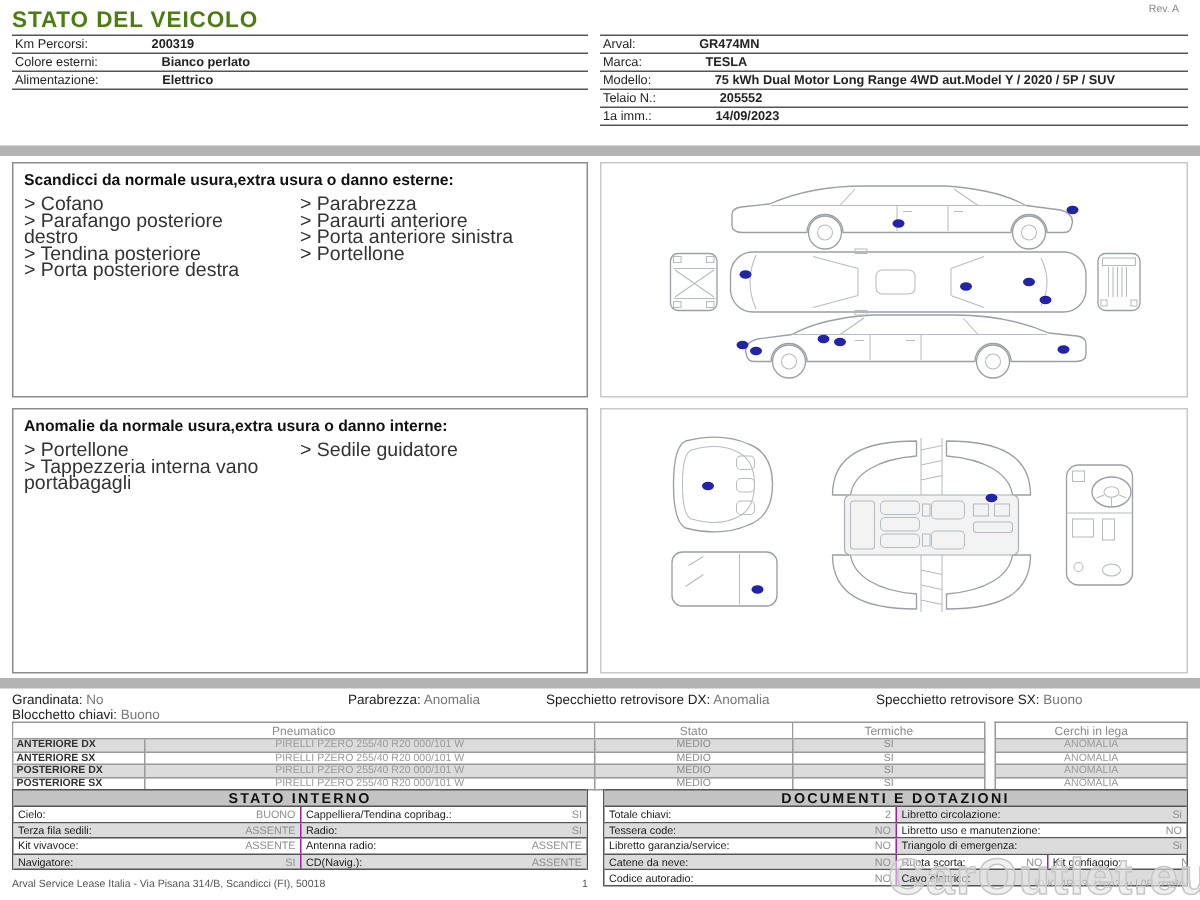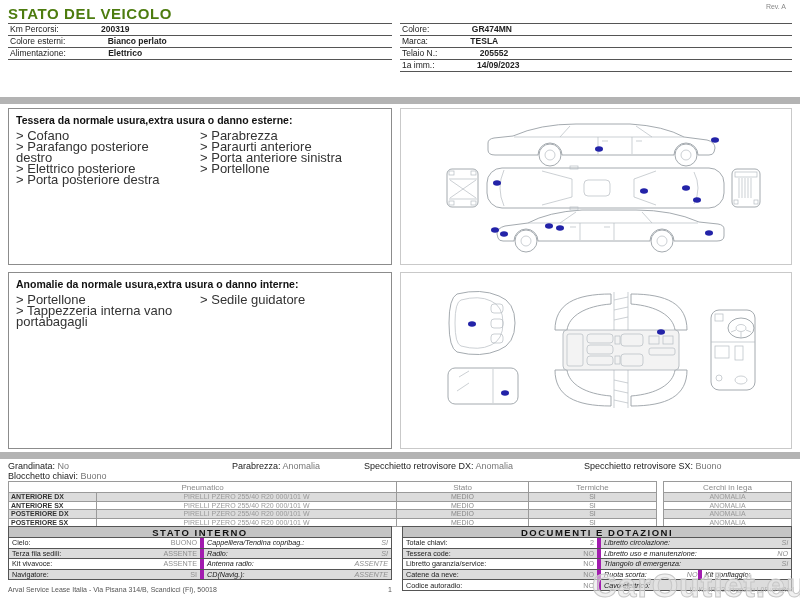--- a/index.html
+++ b/index.html
@@ -63,21 +63,21 @@
 
   .btable { position:absolute; top:526px; border-left:1px solid #555; border-right:1px solid #555; }
   .bt-left  { left:8px;  width:384px; }
   .bt-right { left:402px; width:390px; }
   .bhead { background:#c4c4c4; border:1px solid #555; border-left:none; border-right:none;
            font-size:9.5px; font-weight:bold; letter-spacing:1.5px; text-align:center;
            height:12px; line-height:11px; color:#111; }
   .brow { display:flex; border-bottom:1px solid #555; }
   .bcell { display:flex; justify-content:space-between; align-items:center;
            padding:0 3px; height:9.6px; overflow:hidden;gap:40px; }
-  .bcell + .bcell { border-left:4px solid #a21caf;font-style:italic; }
+  .bcell + .bcell { border-left:1px solid #a21caf; }
   .bl { font-size:7.2px; color:#1a1a1a; white-space:nowrap; }
   .bv { font-size:7.2px; color:#8f8f8f; white-space:nowrap; }
   .c50 { width:50%; } .c26 { width:26%; } .c24 { width:24%; }
   .bt-left .brow:nth-child(odd)  { background:#dcdcdc; }
   .bt-right .brow:nth-child(odd)  .dleft  { background:#dcdcdc; }
   .bt-right .brow:nth-child(even) .dright { background:#dcdcdc; }
 
   .footer { position:absolute; top:586px; left:0; width:800px; font-size:7px; color:#555; }
   .f-left { position:absolute; left:8px; }
   .f-page { position:absolute; left:388px; }
@@ -93,35 +93,36 @@
 
   <div class="rev">Rev. A</div>
   <div class="title">STATO DEL VEICOLO</div>
 
   <div class="info info-left">
     <div class="irow"><span>Km Percorsi:</span> <b>200319</b></div>
     <div class="irow"><span>Colore esterni:</span> <b>Bianco perlato</b></div>
     <div class="irow"><span>Alimentazione:</span> <b>Elettrico</b></div>
   </div>
   <div class="info info-right">
-    <div class="irow"><span>Colore:</span> <b>GR474MN</b></div>
+    <div class="irow"><span>Arval:</span> <b>GR474MN</b></div>
     <div class="irow"><span>Marca:</span> <b>TESLA</b></div>
+    <div class="irow"><span>Modello:</span> <b>75 kWh Dual Motor Long Range 4WD aut.Model Y / 2020 / 5P / SUV</b></div>
     <div class="irow"><span>Telaio N.:</span> <b>205552</b></div>
     <div class="irow"><span>1a imm.:</span> <b>14/09/2023</b></div>
   </div>
 
   <div class="bar bar1"></div>
 
   <div class="anom-box anom-ext">
-    <div class="box-title">Tessera da normale usura,extra usura o danno esterne:</div>
+    <div class="box-title">Scandicci da normale usura,extra usura o danno esterne:</div>
     <div class="anom-cols">
       <div class="anom-col">
         <div class="anom-item">Cofano</div>
         <div class="anom-item">Parafango posteriore destro</div>
-        <div class="anom-item">Elettrico posteriore</div>
+        <div class="anom-item">Tendina posteriore</div>
         <div class="anom-item">Porta posteriore destra</div>
       </div>
       <div class="anom-col">
         <div class="anom-item">Parabrezza</div>
         <div class="anom-item">Paraurti anteriore</div>
         <div class="anom-item">Porta anteriore sinistra</div>
         <div class="anom-item">Portellone</div>
       </div>
     </div>
   </div>

